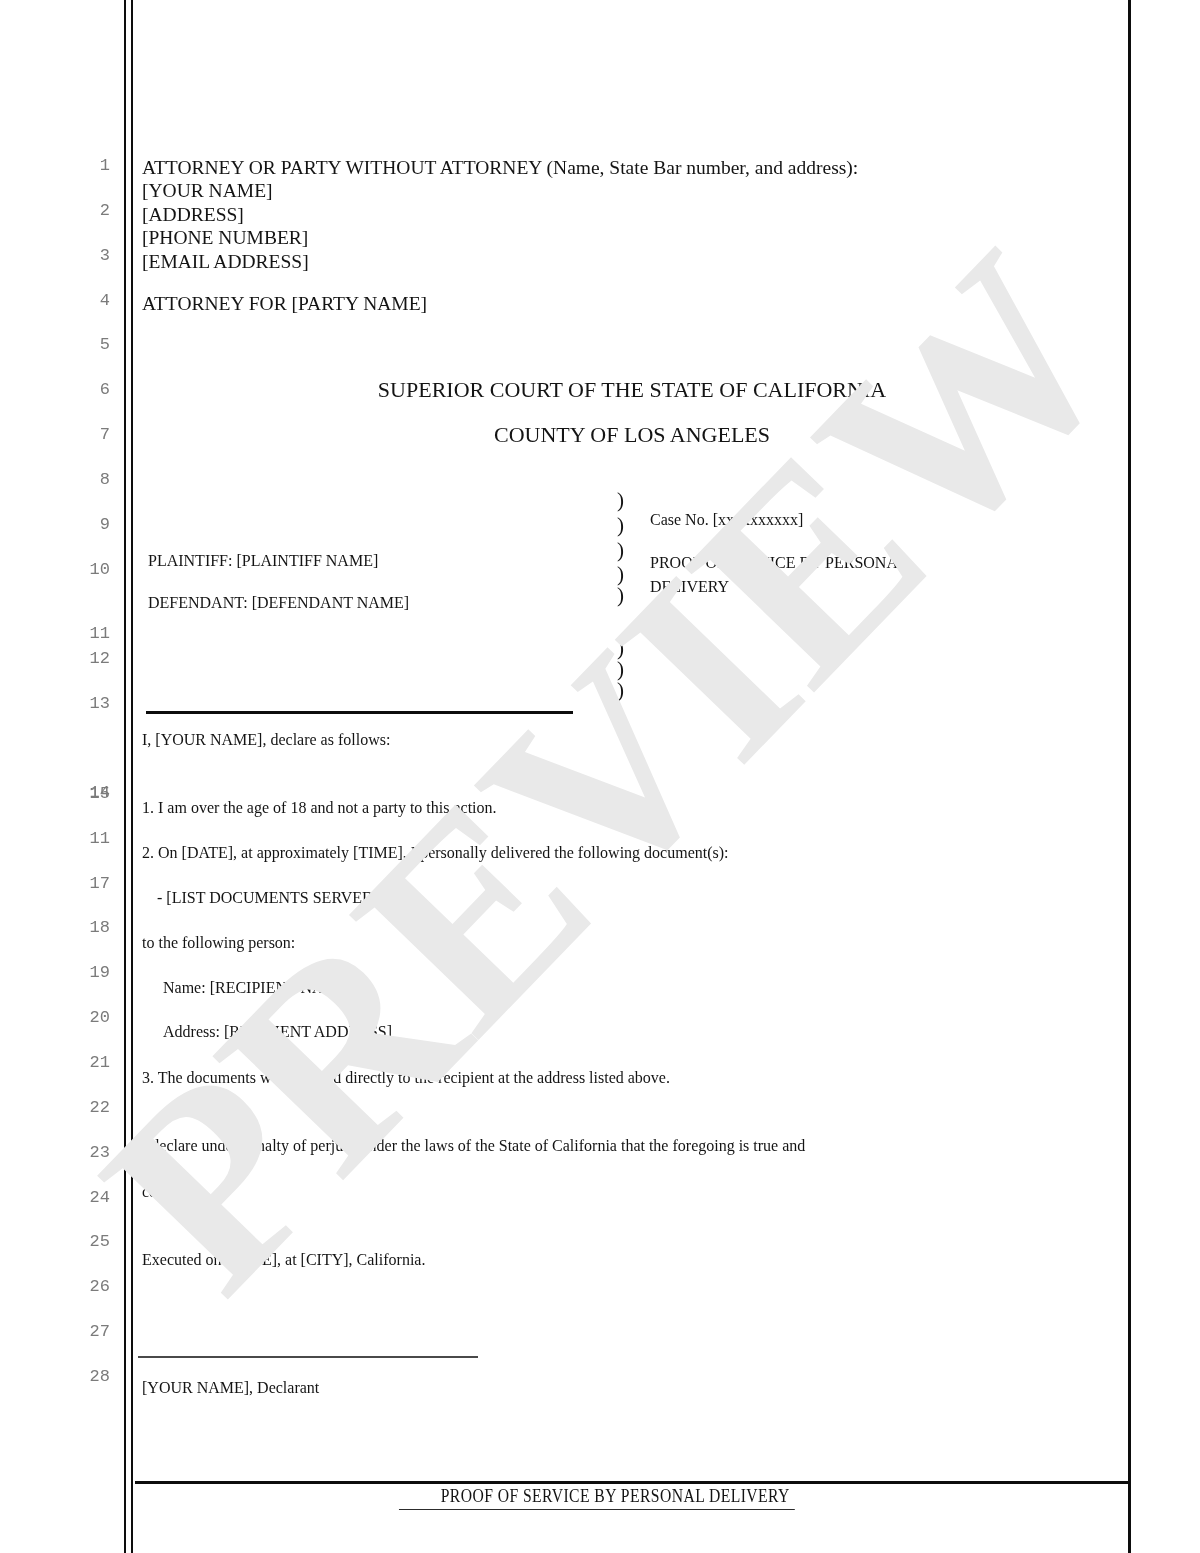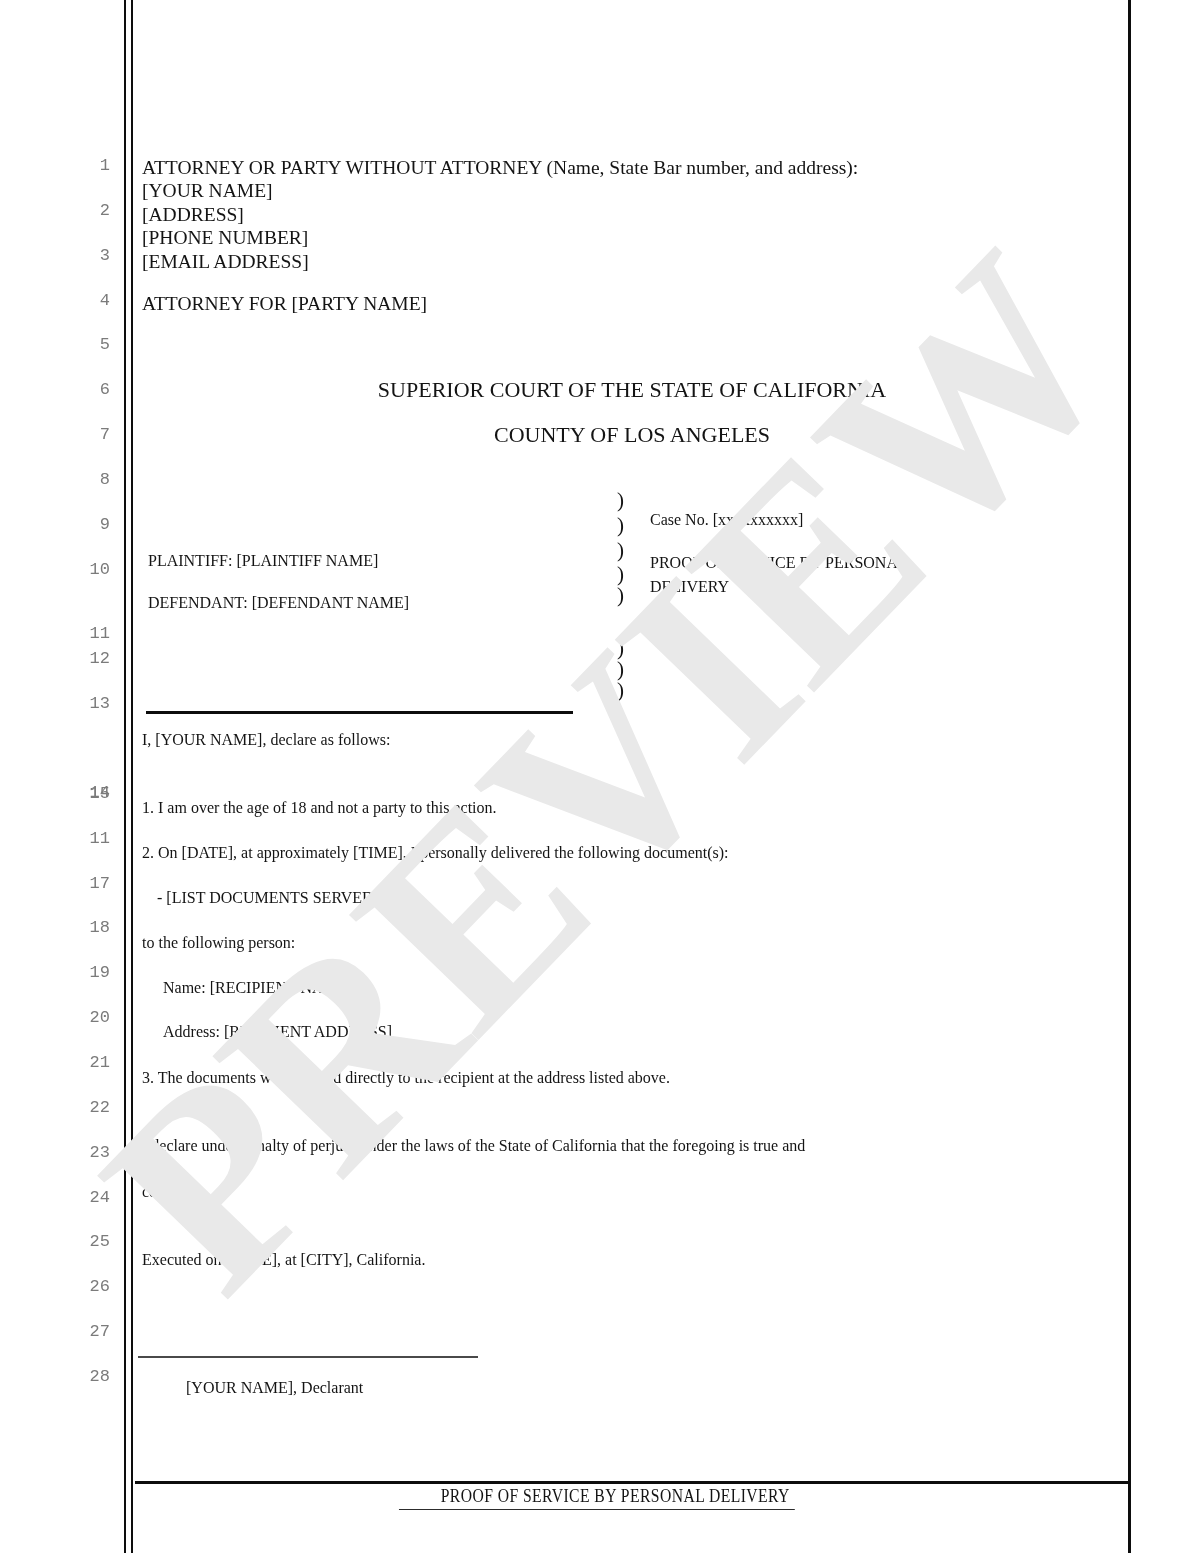--- a/index.html
+++ b/index.html
@@ -52,21 +52,21 @@
   #item2{left:142px;top:844px;}
   #doc-list{left:157px;top:889px;}
   #to-person{left:142px;top:934px;}
   #recip-name{left:163px;top:979px;}
   #recip-addr{left:163px;top:1023px;}
   #item3{left:142px;top:1069px;}
   #perjury1{left:142px;top:1137px;}
   #perjury2{left:142px;top:1183px;}
   #executed{left:142px;top:1251px;}
   #sig-rule{position:absolute;left:138px;top:1356px;width:340px;height:2px;background:#4a4a4a;z-index:2;}
-  #sig-name{left:142px;top:1379px;margin-left:44px;}
+  #sig-name{left:142px;top:1379px;}
   
   #footer-rule{position:absolute;left:135px;top:1481px;width:996px;height:3px;background:#0d0d0d;z-index:2;}
   #footer-text{
     position:absolute;left:597px;top:1486px;transform:translateX(-50%) scaleX(0.87);
     font-size:18px;letter-spacing:0.5px;white-space:nowrap;z-index:2;
     border-bottom:1.5px solid #2c2c2c;padding:0 6px 2px 48px;
   }
   
   #watermark{
     position:absolute;left:608px;top:772px;

